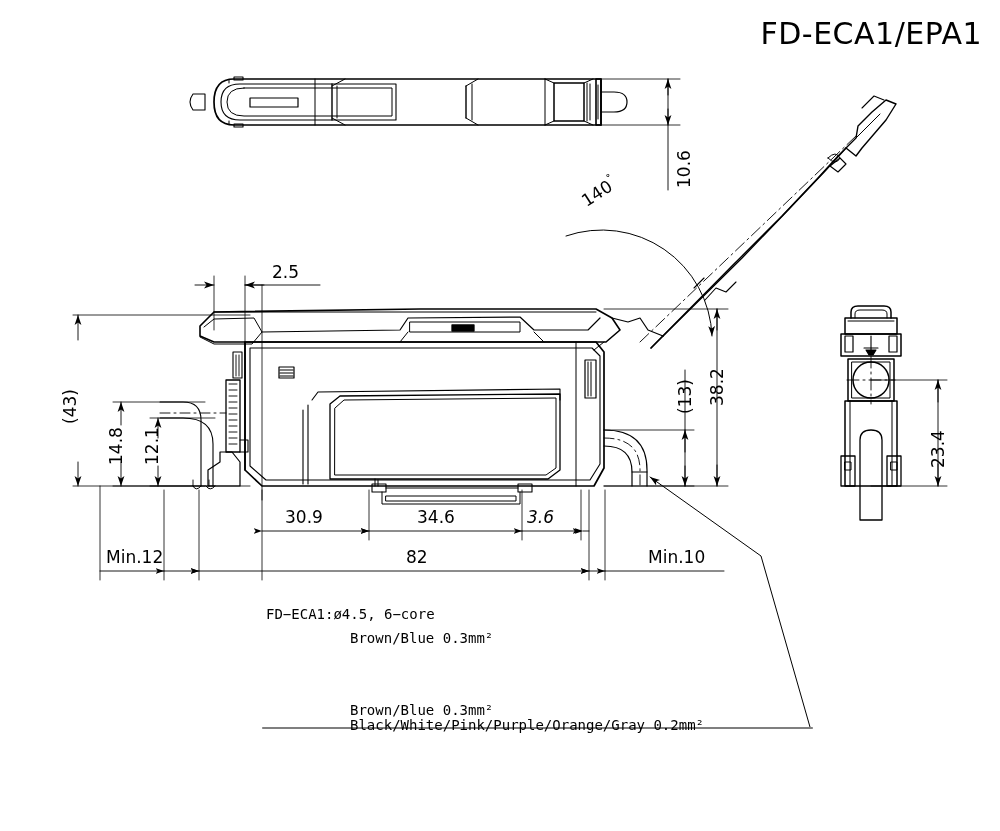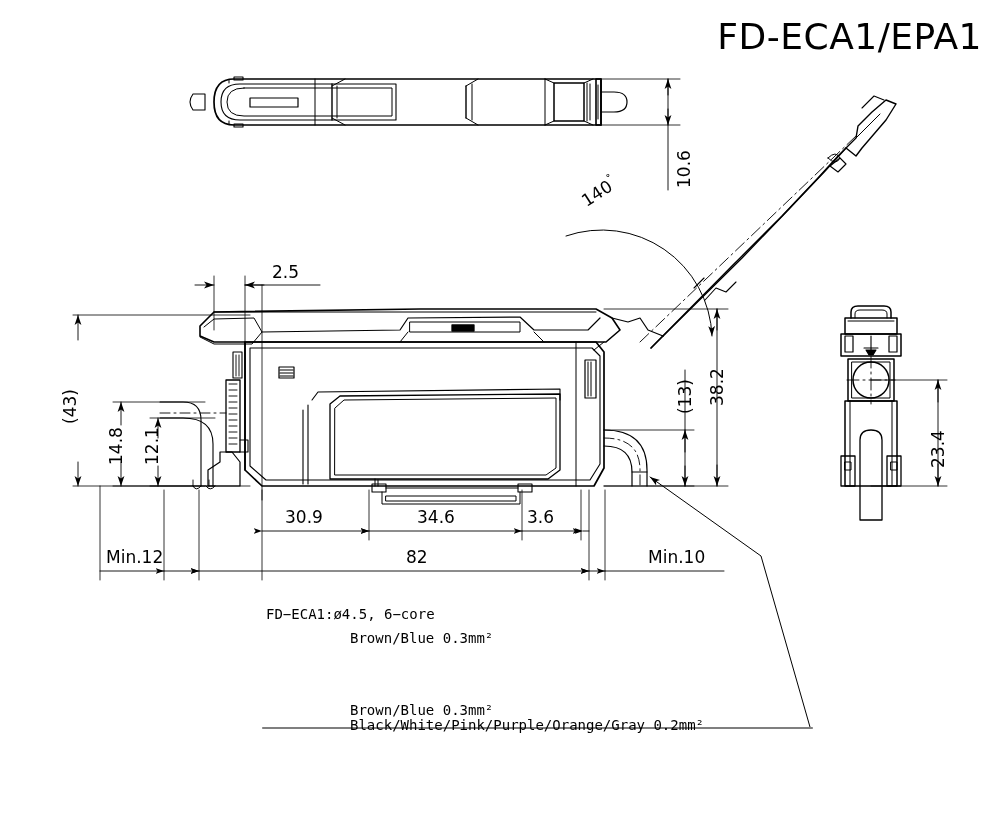--- a/index.html
+++ b/index.html
@@ -19,21 +19,21 @@
   }
   #sheet svg {
     position: absolute;
     left: 0;
     top: 0;
   }
   .ttl {
     position: absolute;
     right: 18px;
     top: 16px;
-    font-size: 36px;
+    font-size: 30px;
     letter-spacing: 0.5px;
     color: #000;
     font-family: "DejaVu Sans", sans-serif;
     white-space: nowrap;
   }
   .dim {
     position: absolute;
     font-size: 17px;
     color: #000;
     font-family: "DejaVu Sans", sans-serif;
@@ -337,21 +337,21 @@
   <div class="dim rot" style="left:144px; top:465px;">12.1</div>
 
   <div class="dim rot" style="left:709px; top:406px;">38.2</div>
 
   <div class="dim rot" style="left:677px; top:414px;">(13)</div>
 
   <div class="dim" style="left:285px; top:509px;text-align:right;">30.9</div>
 
   <div class="dim" style="left:417px; top:509px;">34.6</div>
 
-  <div class="dim" style="left:527px; top:509px;">3.6</div>
+  <div class="dim" style="left:527px; top:509px;font-style:italic;">3.6</div>
 
   <div class="dim" style="left:406px; top:549px;">82</div>
 
   <div class="dim" style="left:106px; top:549px;">Min.12</div>
 
   <div class="dim" style="left:648px; top:549px;">Min.10</div>
 
   <div class="dim rot" style="left:930px; top:468px;">23.4</div>
 
   <div class="spec" style="left:266px; top:602px;">FD−ECA1:ø4.5, 6−core</div>

